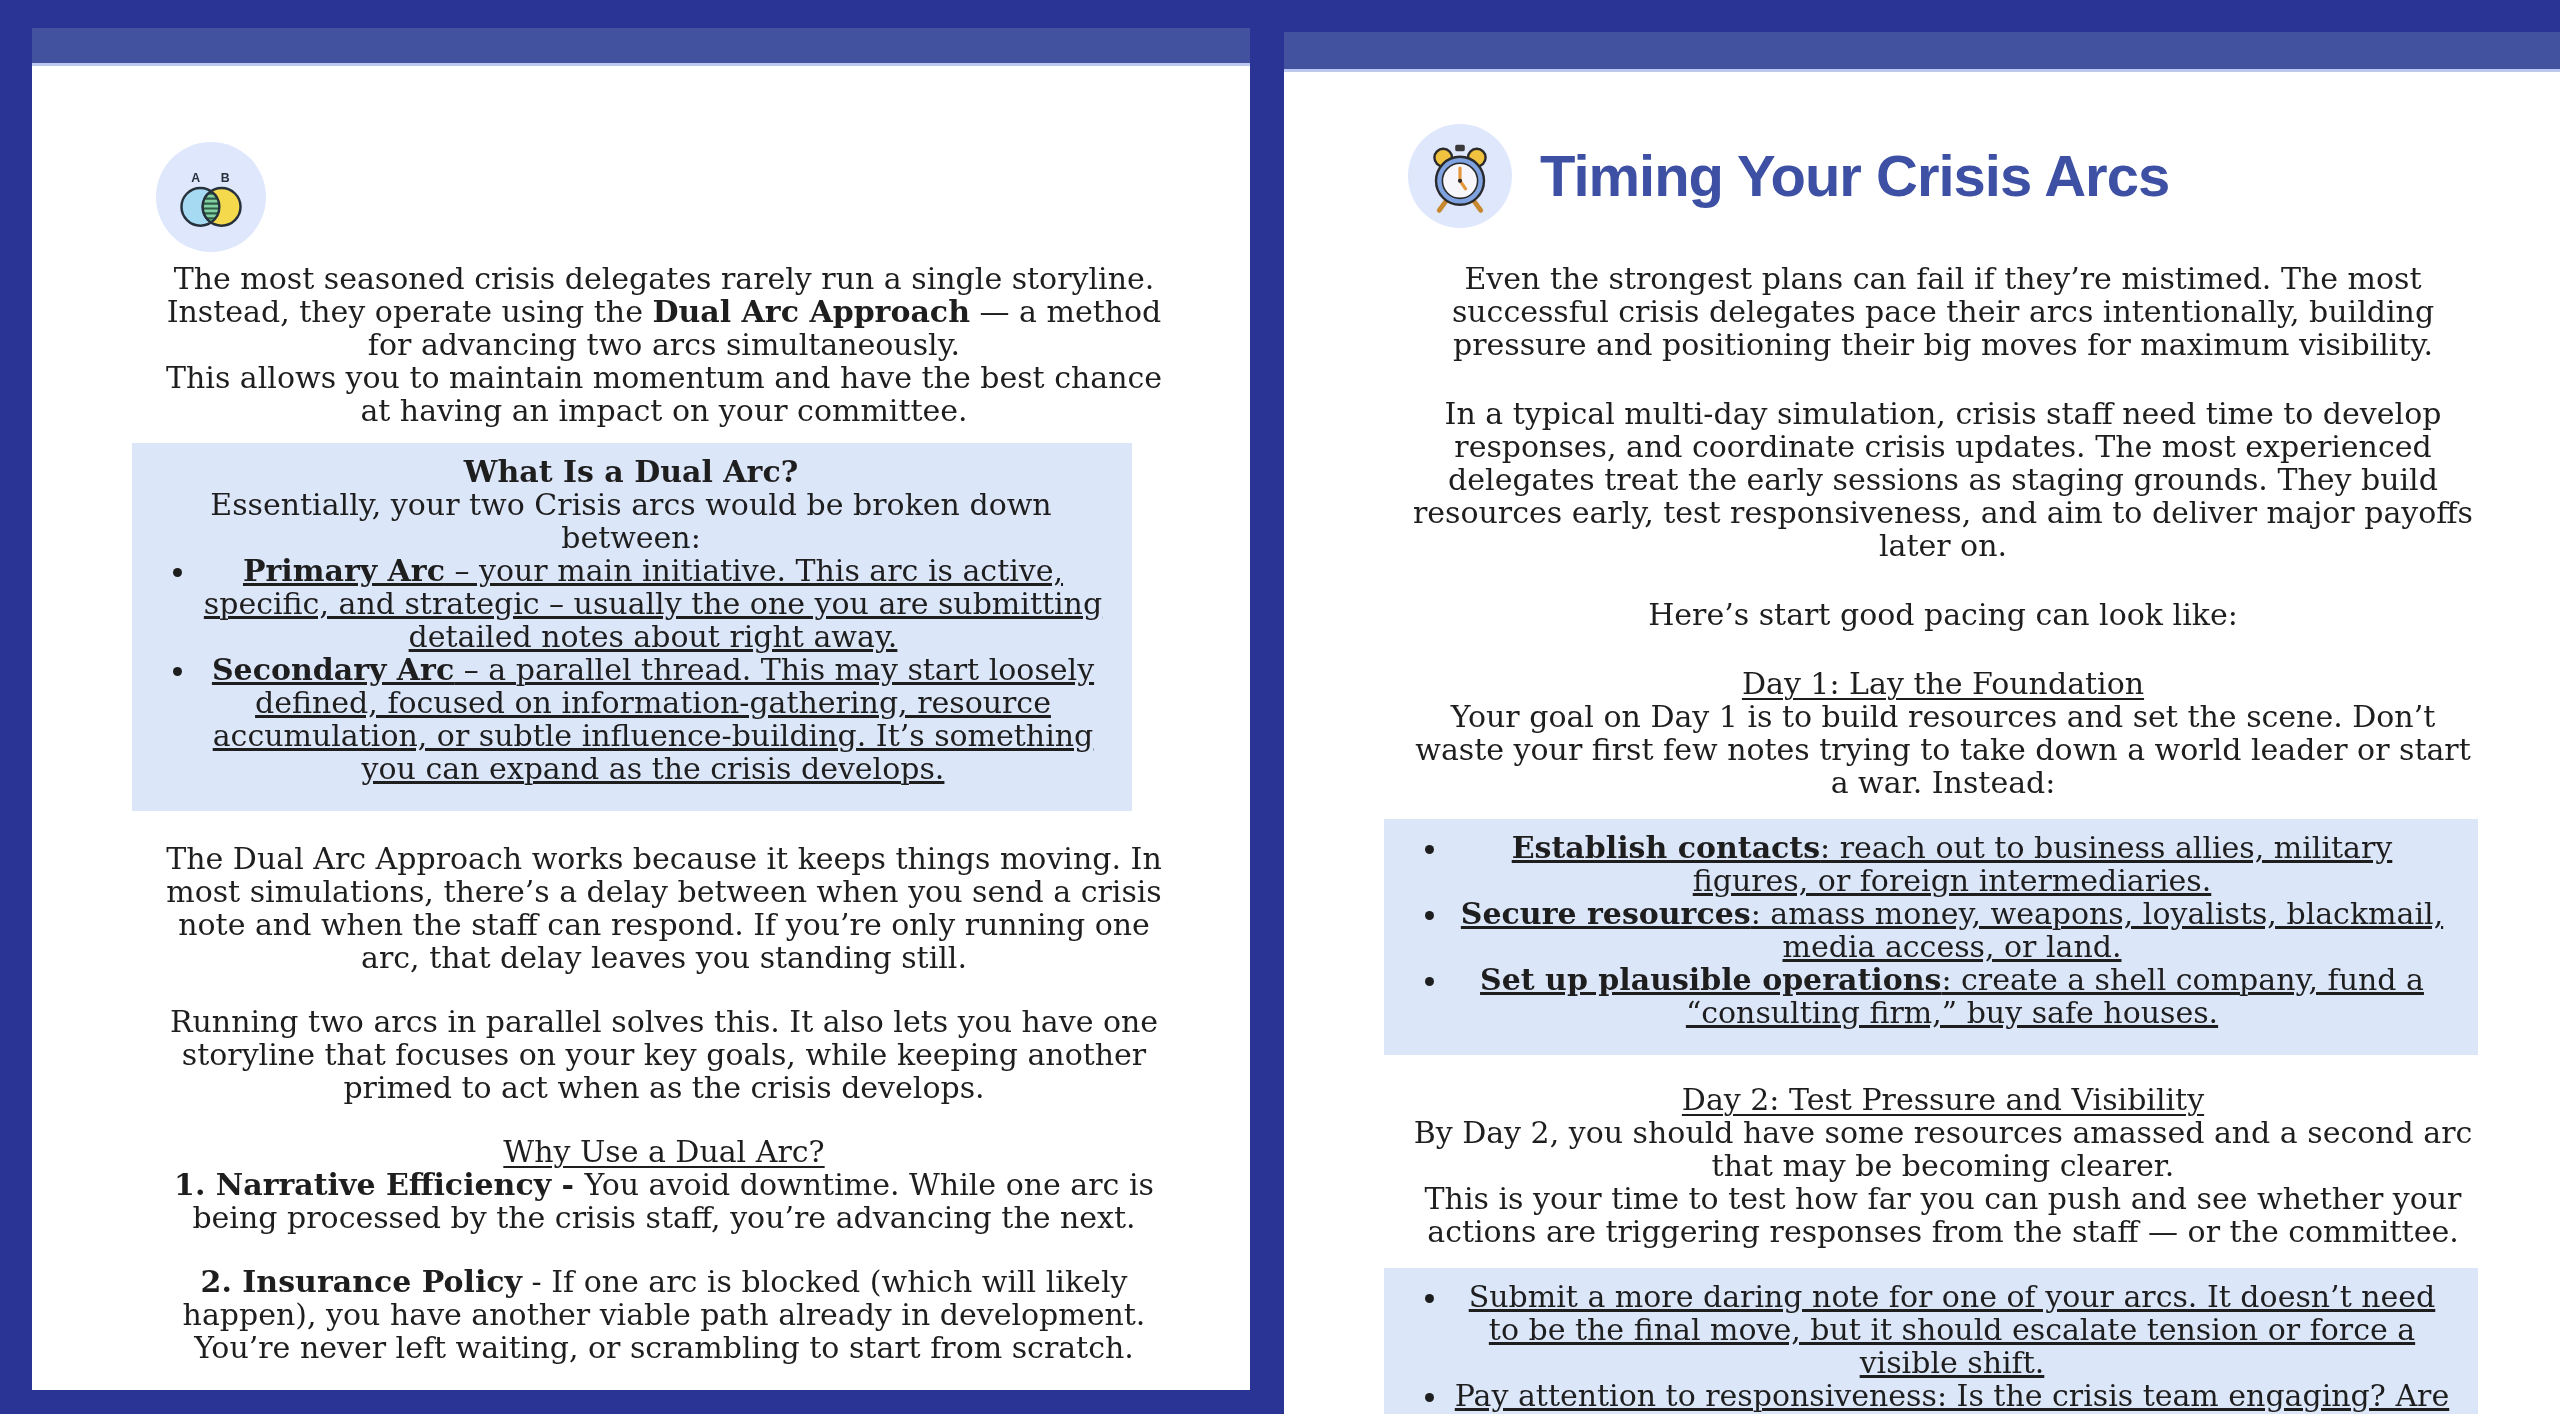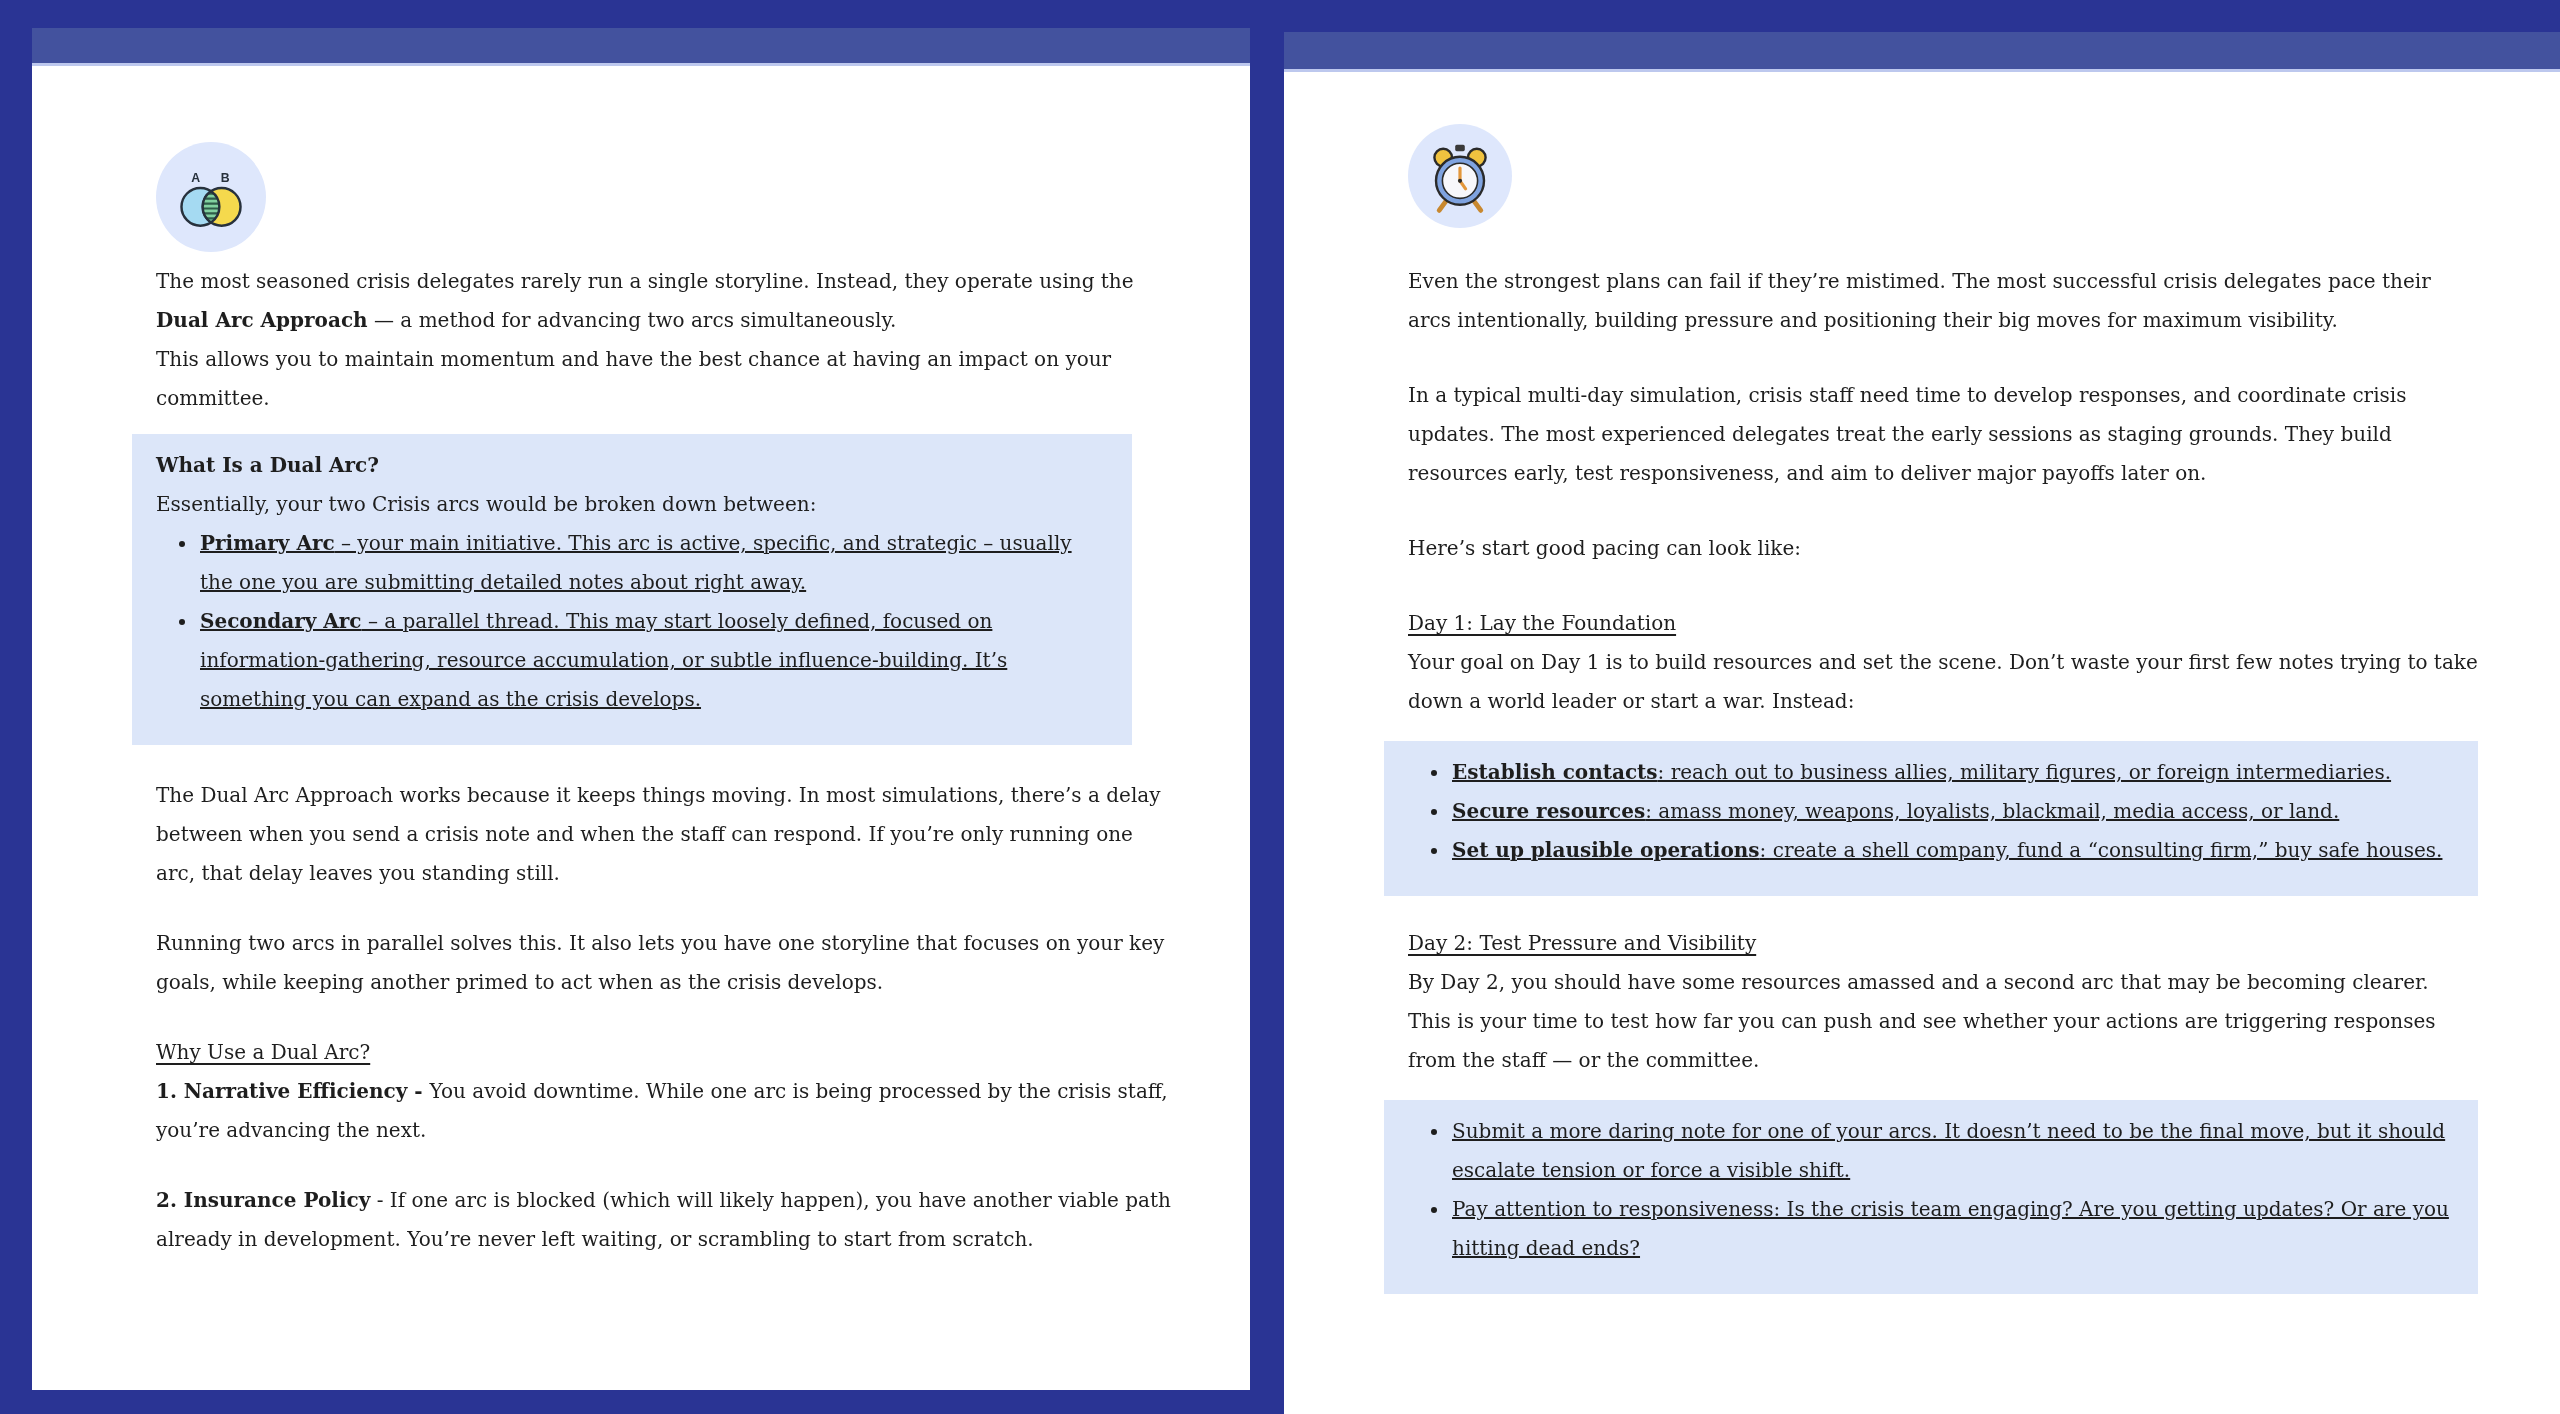--- a/index.html
+++ b/index.html
@@ -17,21 +17,21 @@
   .page-right .band{height:40px;}
   .content{padding:76px 78px 0 124px;}
   .page-right .content{padding-top:52px; padding-right:82px;}
   .title-row{display:flex; align-items:center; gap:28px;}
   .page-right .title-row{margin-bottom:34px;}
   .icon-circle{width:110px; height:110px; border-radius:50%; background:var(--icon-bg);
     display:flex; align-items:center; justify-content:center; flex:0 0 auto;}
   .page-right .icon-circle{width:104px; height:104px;}
   h1{font-family:"Liberation Sans", sans-serif; font-weight:bold; font-size:58px;
      letter-spacing:-1px; color:var(--title); line-height:1; white-space:nowrap;}
-  p, li{font-size:20px; line-height:39px;}
+  p, li{font-size:30px; line-height:33px;text-align:center;}
   b{font-weight:bold;}
   .h-underline{font-weight:normal; text-decoration:underline; text-decoration-thickness:2px; text-underline-offset:4px;}
   .callout{background:var(--callout); padding:12px 26px 26px 24px; margin-left:-24px;}
   .page-left .callout{margin-right:40px;}
   ul{margin:0; padding-left:42px; list-style:disc;text-decoration:underline;}
   li{padding-left:2px;}
   .mt-xs{margin-top:10px}
   .mt-box{margin-top:16px}
   .mt-box2{margin-top:20px}
   .mt-h{margin-top:28px}
@@ -114,20 +114,21 @@
             <circle cx="71" cy="27" r="11" fill="#f0c23f" stroke="#2a2a2a" stroke-width="3"></circle>
             <line x1="32" y1="82" x2="24" y2="93" stroke="#c8882f" stroke-width="6" stroke-linecap="round"></line>
             <line x1="68" y1="82" x2="76" y2="93" stroke="#c8882f" stroke-width="6" stroke-linecap="round"></line>
             <circle cx="50" cy="56" r="30" fill="#7fa3e0" stroke="#2a2a2a" stroke-width="3"></circle>
             <circle cx="50" cy="56" r="22" fill="#f7f7fb" stroke="#2a2a2a" stroke-width="2"></circle>
             <line x1="50" y1="56" x2="50" y2="40" stroke="#e3973c" stroke-width="4" stroke-linecap="round"></line>
             <line x1="50" y1="56" x2="57" y2="66" stroke="#e3973c" stroke-width="4" stroke-linecap="round"></line>
             <circle cx="50" cy="56" r="2.6" fill="#2a2a2a"></circle>
           </svg>
         </div>
+        <h1>Timing Your Crisis Arcs</h1>
       </div>
 
       <p>Even the strongest plans can fail if they’re mistimed. The most successful crisis delegates pace their arcs intentionally, building pressure and positioning their big moves for maximum visibility.</p>
       <p class="mt-lg">In a typical multi-day simulation, crisis staff need time to develop responses, and coordinate crisis updates. The most experienced delegates treat the early sessions as staging grounds. They build resources early, test responsiveness, and aim to deliver major payoffs later on.</p>
       <p class="mt-lg">Here’s start good pacing can look like:</p>
 
       <p class="h-underline mt-lg">Day 1: Lay the Foundation</p>
       <p>Your goal on Day 1 is to build resources and set the scene. Don’t waste your first few notes trying to take down a world leader or start a war. Instead:</p>
 
       <div class="callout mt-box2">

